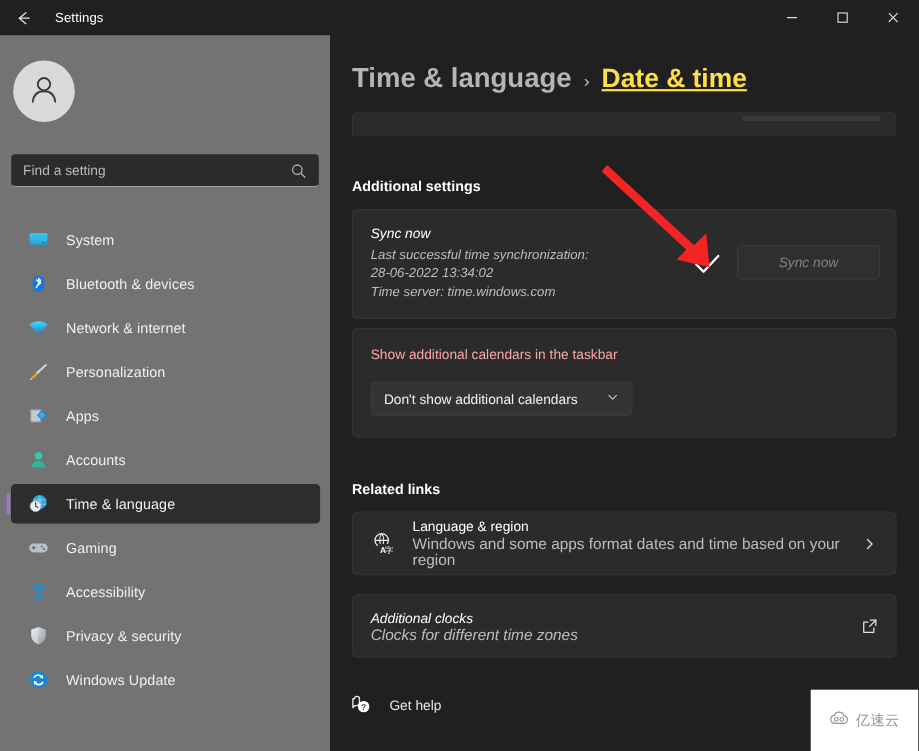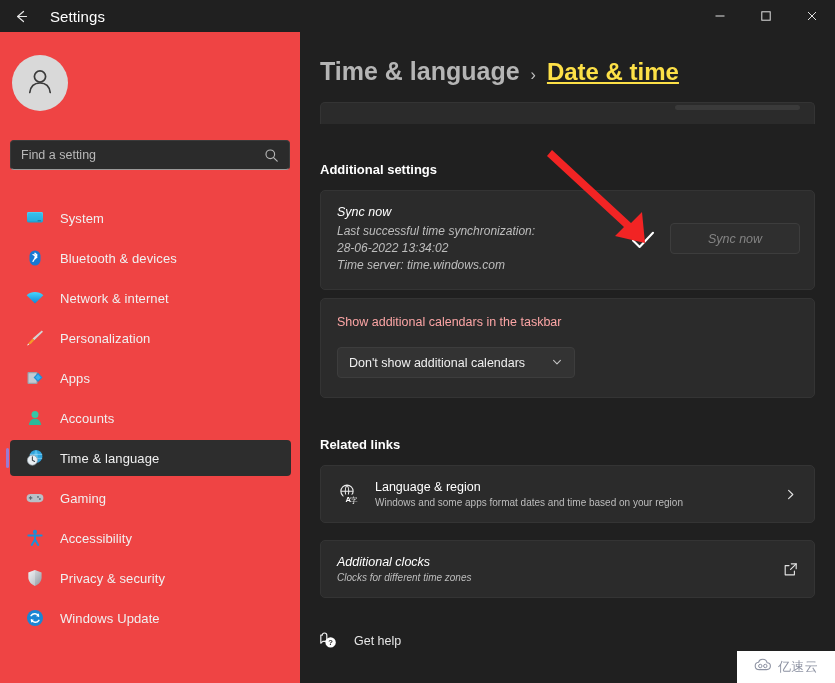--- a/index.html
+++ b/index.html
@@ -16,30 +16,30 @@
   .titlebar {
     position: absolute; top: 0; left: 0; width: 835px; height: 32px;
     display: flex; align-items: center;
   }
   .back-btn {
     width: 34px; height: 32px; display: flex; align-items: center; justify-content: center;
     margin-left: 4px; border-radius: 4px;
   }
   .back-btn svg { display: block; }
   .app-title {
-    font-size: 15px; color: #ffffff; margin-left: 12px; letter-spacing: .1px; text-align: center;
+    font-size: 12px; color: #ffffff; margin-left: 12px; letter-spacing: .1px; text-align: center;
   }
   .wincontrols { position: absolute; right: 0; top: 0; display: flex; height: 32px; }
   .wc { width: 46px; height: 32px; display: flex; align-items: center; justify-content: center; }
   .wc svg { display: block; }
 
   
   .sidebar {
     position: absolute; top: 32px; left: 0; width: 300px; height: 651px;
-    background: #ef4444;
+    background: #737373;
   }
   .avatar {
     position: absolute; left: 12px; top: 23px; width: 56px; height: 56px;
     border-radius: 50%; background: #d9d9d9;
     display: flex; align-items: center; justify-content: center;
   }
   .searchwrap {
     position: absolute; left: 10px; top: 108px; width: 280px; height: 30px;
     background: #2b2b2b; border: 1px solid #3a3a3a; border-bottom: 1px solid #9a9a9a;
     border-radius: 4px; display: flex; align-items: center; padding: 0 10px;
@@ -130,36 +130,36 @@
   .related-title {
     position: absolute; left: 20px; top: 335px;
     font-size: 13px; font-weight: bold; color: #ffffff;
   }
 
   .linkrow { position: relative; display: flex; align-items: center; height: 100%; padding: 0 14px; }
   .linkicon { width: 26px; height: 26px; margin-right: 14px; flex: 0 0 26px;
               display: flex; align-items: center; justify-content: center; }
   .linktexts { flex: 1; }
   .link-title { font-size: 12.5px; color: #ffffff; line-height: 16px; }
-  .link-sub { font-size: 10px; color: #bdbdbd; line-height: 15px; margin-top: 0; }
+  .link-sub { font-size: 14px; color: #bdbdbd; line-height: 15px; margin-top: 0; }
   .link-end { width: 20px; display: flex; align-items: center; justify-content: center; }
 
   .gethelp {
     position: absolute; left: 18px; top: 526px; display: flex; align-items: center; height: 26px;
   }
   .gethelp .gh-icon { width: 22px; height: 22px; margin-right: 14px;
                       display: flex; align-items: center; justify-content: center; }
   .gethelp .gh-label { font-size: 12.5px; color: #e6e6e6; }
 
   
   .annot { position: absolute; left: 0; top: 0; width: 835px; height: 683px; pointer-events: none; }
 
   
   .watermark {
-    position: absolute; right: 0; bottom: 0; width: 98px; height: 32px;
+    position: absolute; right: 0; bottom: 0; width: 98px; height: 56px;
     background: #ffffff; display: flex; align-items: center; justify-content: center; gap: 4px; margin-top: 16px;
   }
   .wm-text { font-size: 13px; color: #8e93a3; font-family: "DejaVu Sans", sans-serif; letter-spacing: .3px; }
 </style>
 </head>
 <body>
 
 <div id="app">
 
   <div class="titlebar">

